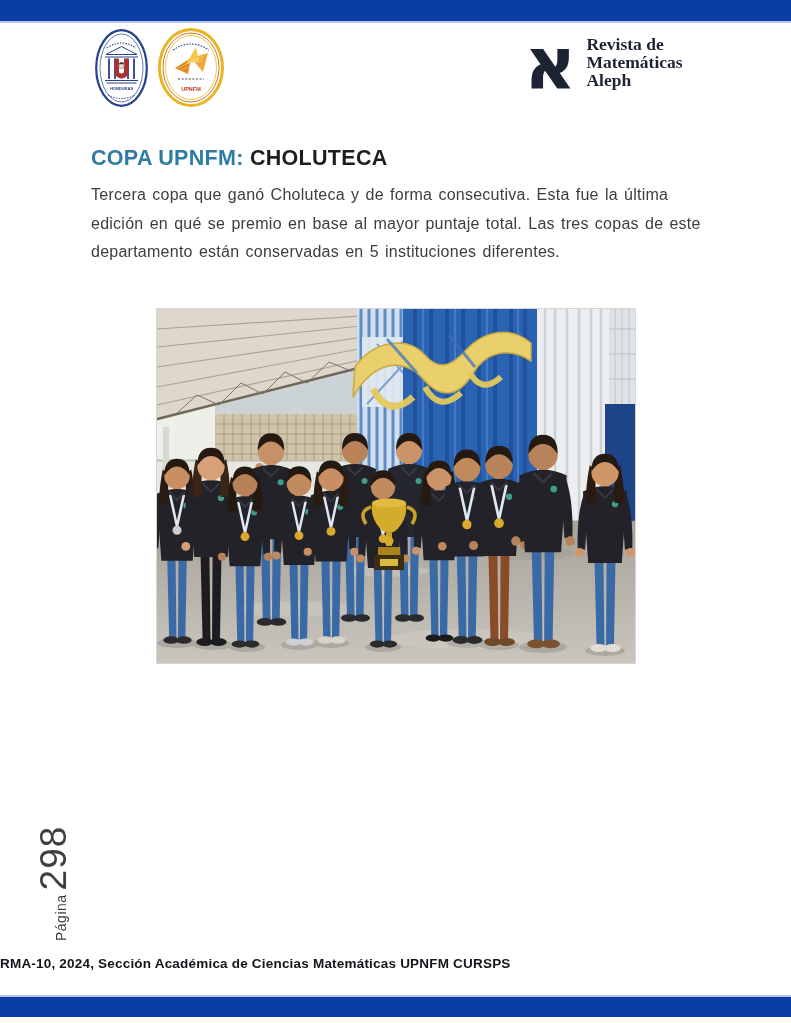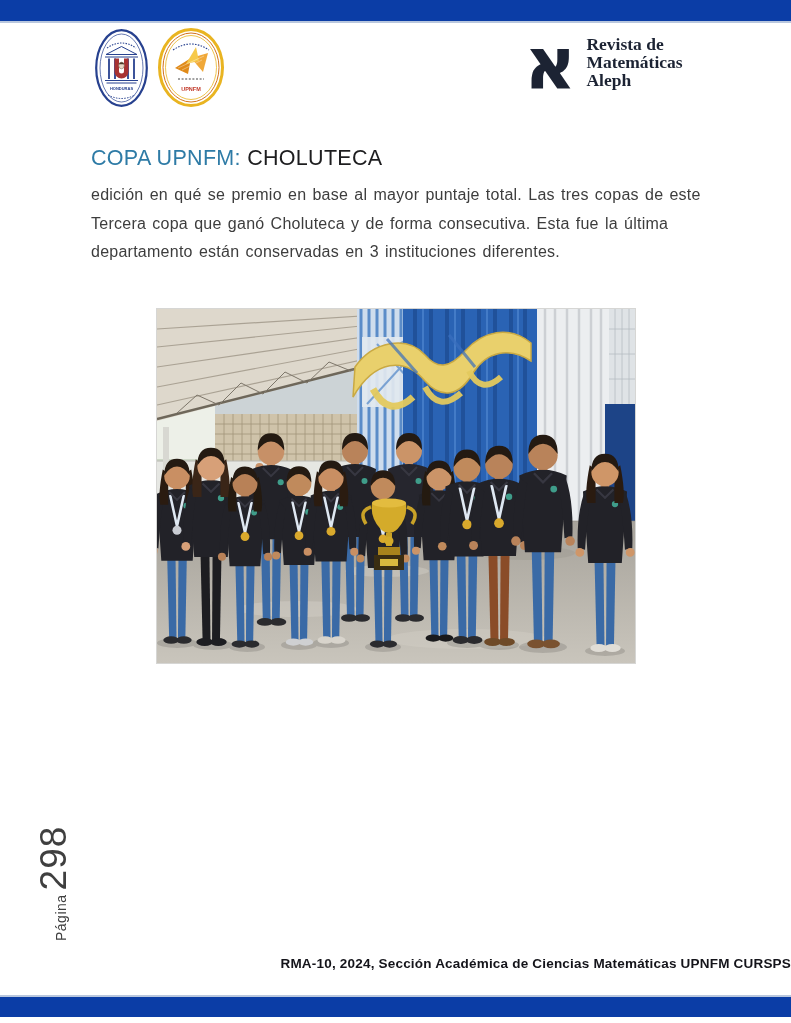--- a/index.html
+++ b/index.html
@@ -13,39 +13,39 @@
   .seal1{position:absolute;left:95px;top:29px;}
   .seal2{position:absolute;left:158px;top:28px;}
 
   .brand{position:absolute;left:524px;top:26px;display:flex;align-items:flex-start;}
   .aleph{font-family:"DejaVu Sans",sans-serif;font-weight:bold;font-size:72px;line-height:74px;
         color:#1c2333;}
   .brand-text{margin-left:10px;padding-top:9px;width:118px;
         font-family:"Liberation Serif",serif;font-weight:700;font-size:17.5px;line-height:18px;
         color:#1c2333;}
 
-  .title{position:absolute;left:91px;top:146px;font-size:21.5px;font-weight:400;
+  .title{position:absolute;left:91px;top:146px;font-size:21.5px;font-weight:700;
         letter-spacing:.3px;white-space:nowrap;}
   .title .prefix{color:#2e7ba6;}
   .title .highlight{color:#1d1d1f;}
 
   .para{position:absolute;left:91px;top:181px;font-size:16px;color:#3d3d3d;}
   .para .line{height:28.5px;line-height:28.5px;white-space:nowrap;letter-spacing:.25px;
         word-spacing:1.5px;}
 
   .photo{position:absolute;left:156px;top:308px;width:478px;height:354px;
         border:1px solid #d6d6d4;box-sizing:content-box;background:#cfd4d2;}
   .photo svg{display:block;}
 
   .pagenum{position:absolute;left:33px;top:941px;transform-origin:0 0;transform:rotate(-90deg);
         display:flex;align-items:baseline;gap:4px;white-space:nowrap;color:#3f3f3f;}
   .pagenum .label{font-size:14px;letter-spacing:.5px;}
   .pagenum .num{font-size:37px;letter-spacing:1px;}
 
-  .footer{position:absolute;left:0;top:956px;width:791px;text-align:right;
+  .footer{position:absolute;left:0;top:956px;width:791px;text-align:left;
         font-size:13.5px;font-weight:700;color:#14141a;letter-spacing:.2px;}
 </style>
 </head>
 <body>
 
 <div class="page">
 
   <div class="top-band"></div>
 
   <div class="seal1">
@@ -94,23 +94,23 @@
       <div>Aleph</div>
     </div>
   </div>
 
   <h1 class="title" style="margin:0;">
     <span class="prefix">COPA UPNFM:</span>
     <span class="highlight">CHOLUTECA</span>
   </h1>
 
   <div class="para">
+    <div class="line">Tercera copa que ganó Choluteca y de forma consecutiva. Esta fue la última</div>
     <div class="line">edición en qué se premio en base al mayor puntaje total. Las tres copas de este</div>
-    <div class="line">Tercera copa que ganó Choluteca y de forma consecutiva. Esta fue la última</div>
-    <div class="line">departamento están conservadas en 3 instituciones diferentes.</div>
+    <div class="line">departamento están conservadas en 5 instituciones diferentes.</div>
   </div>
 
   <figure class="photo" style="margin:0;">
     <svg width="478" height="354" viewBox="0 0 478 354" preserveAspectRatio="none">
       <defs>
         <linearGradient id="floorGrad" x1="0" y1="0" x2="0" y2="1">
           <stop offset="0" stop-color="#a7a39b"></stop>
           <stop offset="1" stop-color="#c9c5bc"></stop>
         </linearGradient>
         <g id="prsn">

